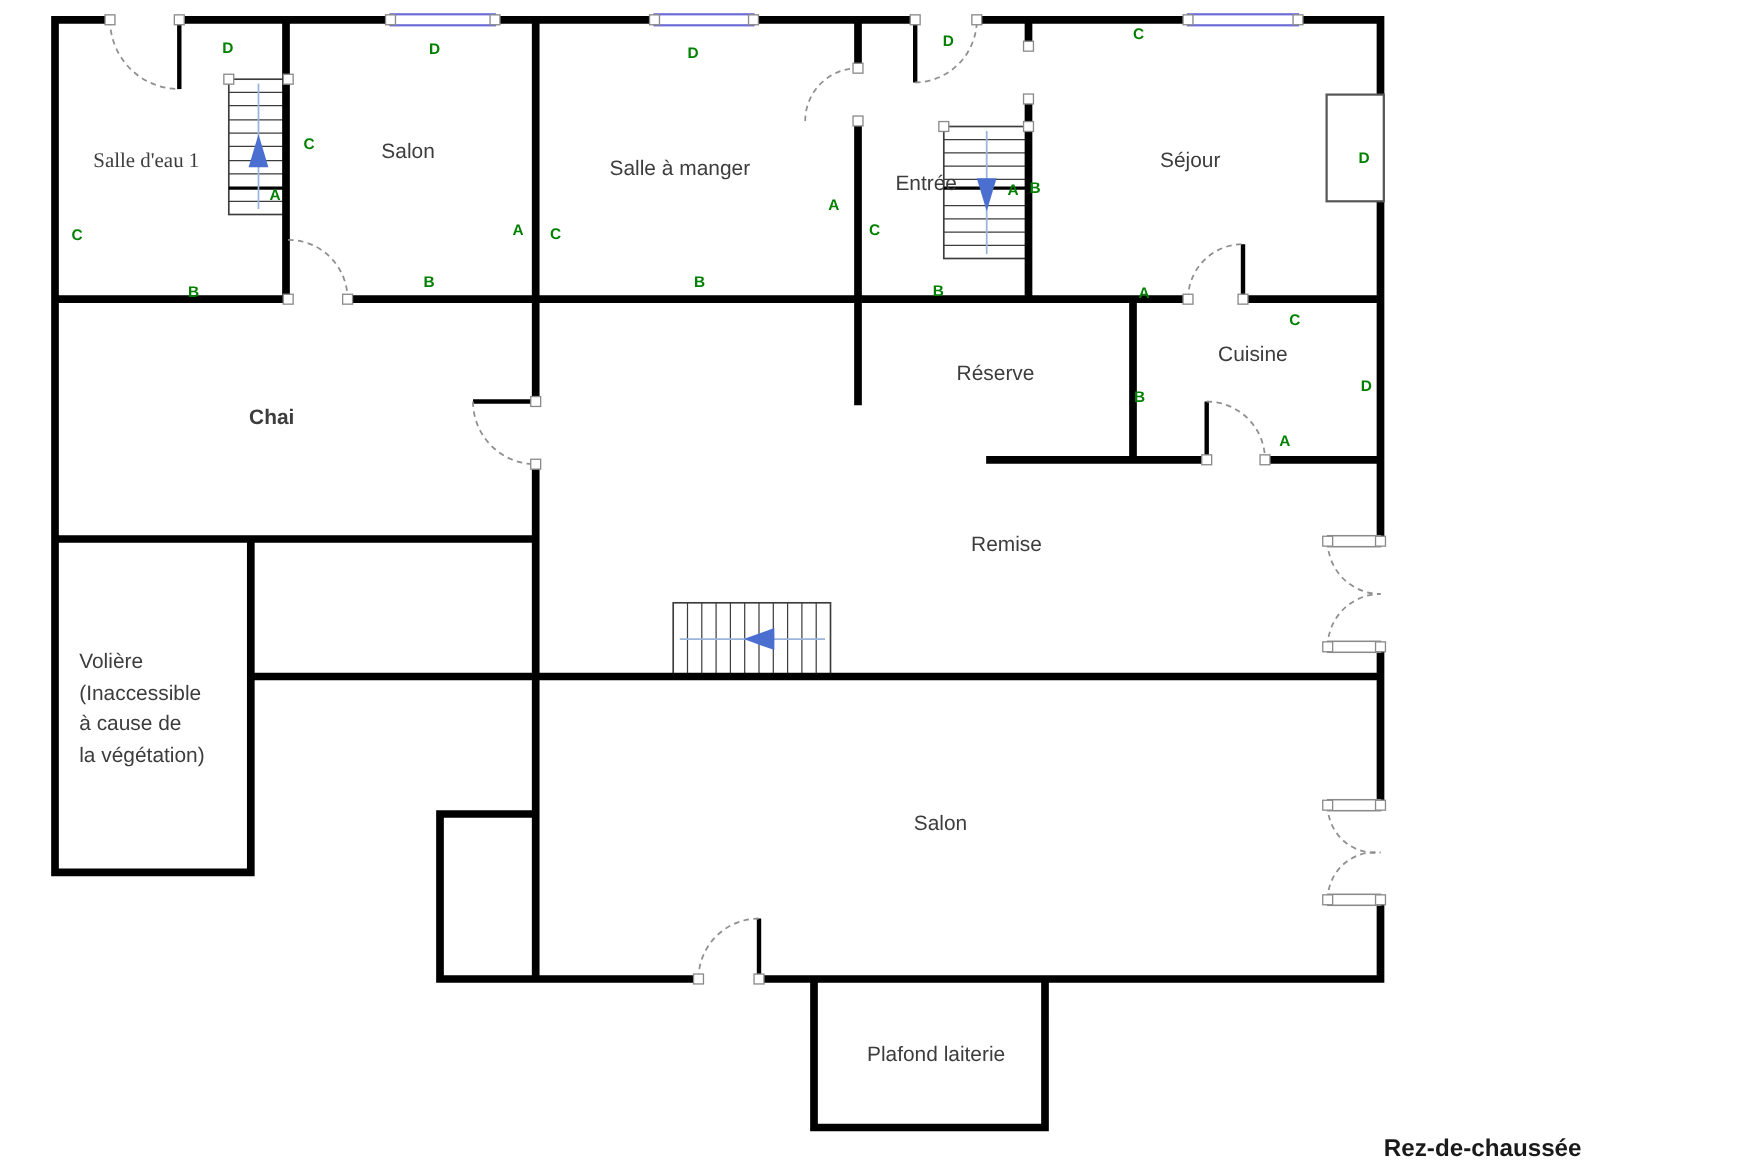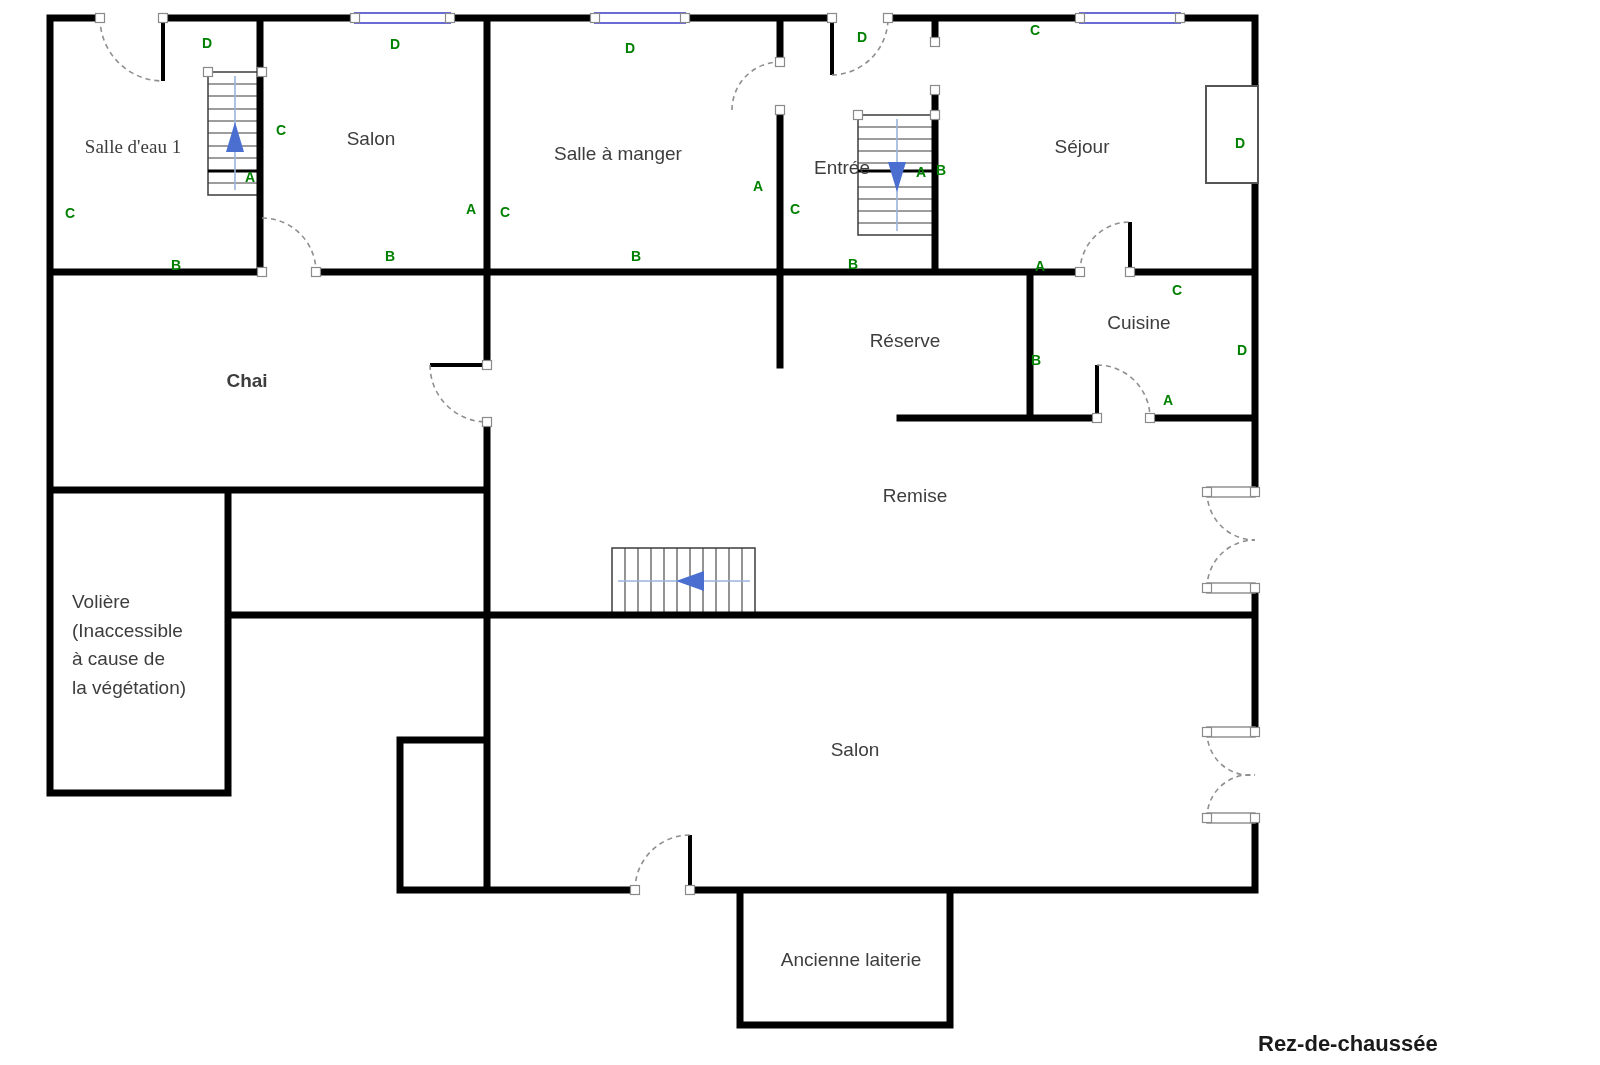--- a/index.html
+++ b/index.html
@@ -214,21 +214,21 @@
       <div class="room-label left" style="left: 72px; top: 588px;">
         <div>Volière</div>
         <div>(Inaccessible</div>
         <div>à cause de</div>
         <div>la végétation)</div>
       </div>
       <div class="room-label" style="left: 855px; top: 750px;">
         <div>Salon</div>
       </div>
       <div class="room-label" style="left: 851px; top: 960px;">
-        <div>Ancienne laiterie</div>
+        <div>Plafond laiterie</div>
       </div>
       <span class="marker" style="left: 207px; top: 43px;">D</span>
       <span class="marker" style="left: 395px; top: 44px;">D</span>
       <span class="marker" style="left: 630px; top: 48px;">D</span>
       <span class="marker" style="left: 862px; top: 37px;">D</span>
       <span class="marker" style="left: 1035px; top: 30px;">C</span>
       <span class="marker" style="left: 281px; top: 130px;">C</span>
       <span class="marker" style="left: 250px; top: 177px;">A</span>
       <span class="marker" style="left: 70px; top: 213px;">C</span>
       <span class="marker" style="left: 176px; top: 265px;">B</span>

